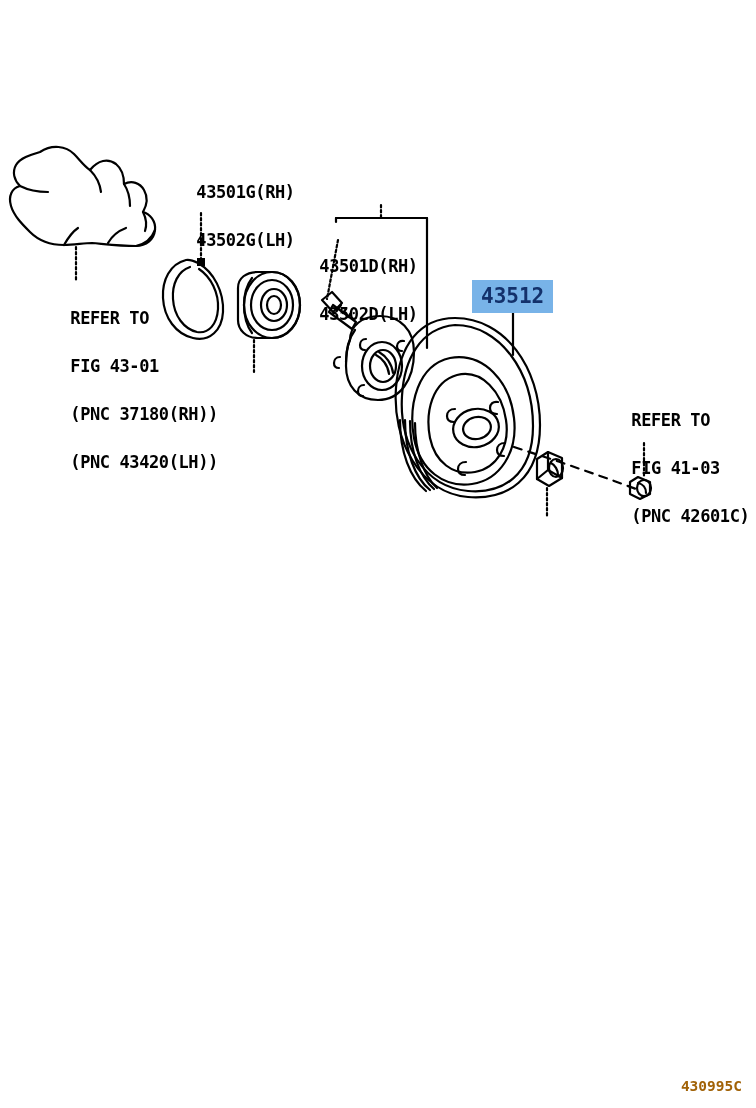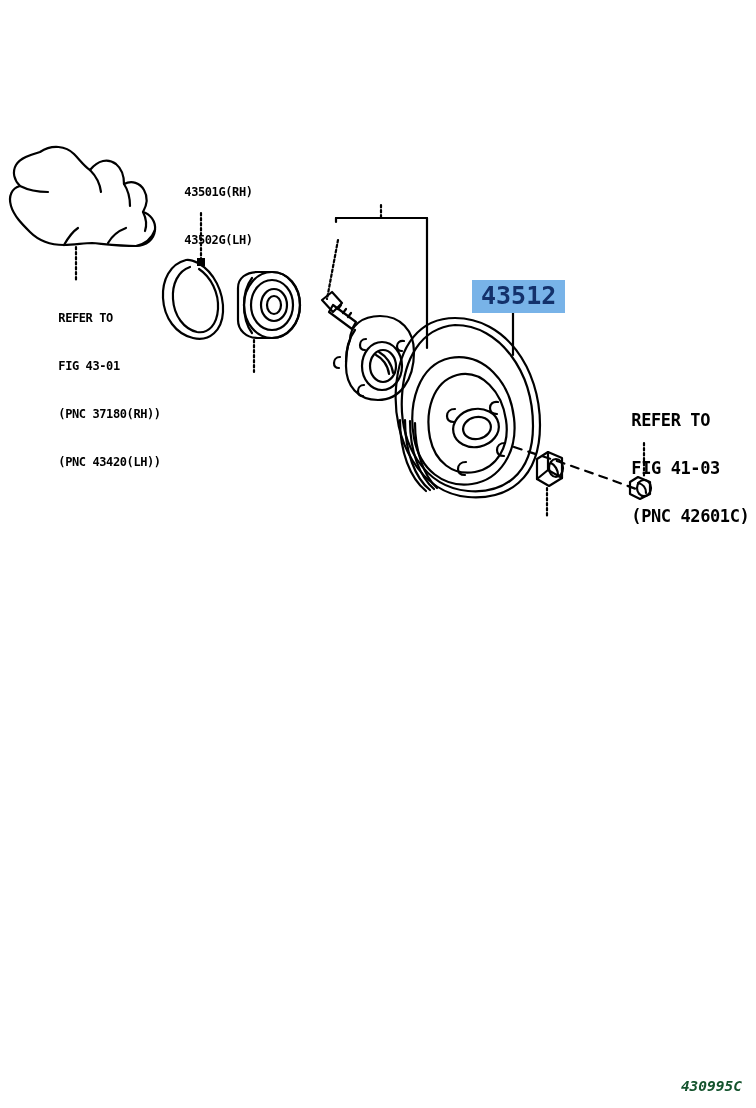--- a/index.html
+++ b/index.html
@@ -10,50 +10,49 @@
     color:#000;
   }
 
   .canvas{position:absolute;left:0;top:0;width:756px;height:1108px;}
   .svg-layer{position:absolute;left:0;top:0;width:756px;height:1108px;}
 
   .lbl{
     position:absolute;
     font-family:"DejaVu Sans Mono","Liberation Mono",monospace;
     font-weight:bold;
-    font-size:12px;
+    font-size:17px;
     line-height:24px;
     letter-spacing:-0.4px;
     white-space:pre;
     color:#000;
   }
   .lbl.sm{font-size:17px;}
 
   .hl{
     position:absolute;
     background:#78b3e8;
     color:#13316b;
     font-family:"DejaVu Sans Mono","Liberation Mono",monospace;
     font-weight:bold;
-    font-size:25px;
+    font-size:21px;
     line-height:30px;
     padding:1px 9px 2px 9px;
     white-space:pre;
     letter-spacing:0px;
   }
 
   .figcode{
     position:absolute;
     right:14px;bottom:14px;
     font-family:"DejaVu Sans Mono","Liberation Mono",monospace;
     font-weight:bold;
     font-size:14.5px;
-    color:#14532d;
+    color:#a16207;
     white-space:pre;
-    font-style:italic;
   }
 </style>
 </head>
 <body>
 
 <div class="canvas">
 
   <svg class="svg-layer" viewBox="0 0 756 1108" xmlns="http://www.w3.org/2000/svg">
 
     <g fill="none" stroke="#000" stroke-width="2.2" stroke-linecap="round" stroke-linejoin="round">
@@ -185,20 +184,24 @@
     <span>(PNC 37180(RH))</span><br>
     <span>(PNC 43420(LH))</span>
   </div>
 
   <div class="lbl" style="left:157px;top:156px;">
     <span>43501G(RH)</span><br>
     <span>43502G(LH)</span>
   </div>
 
 
+  <div class="lbl" style="left:280px;top:230px;">
+    <span>43501D(RH)</span><br>
+    <span>43502D(LH)</span>
+  </div>
 
 
 
   <div class="lbl sm" style="left:592px;top:384px;">
     <span>REFER TO</span><br>
     <span>FIG 41-03</span><br>
     <span>(PNC 42601C)</span>
   </div>
 
   <div class="hl" style="left:472px;top:280px;">43512</div>

